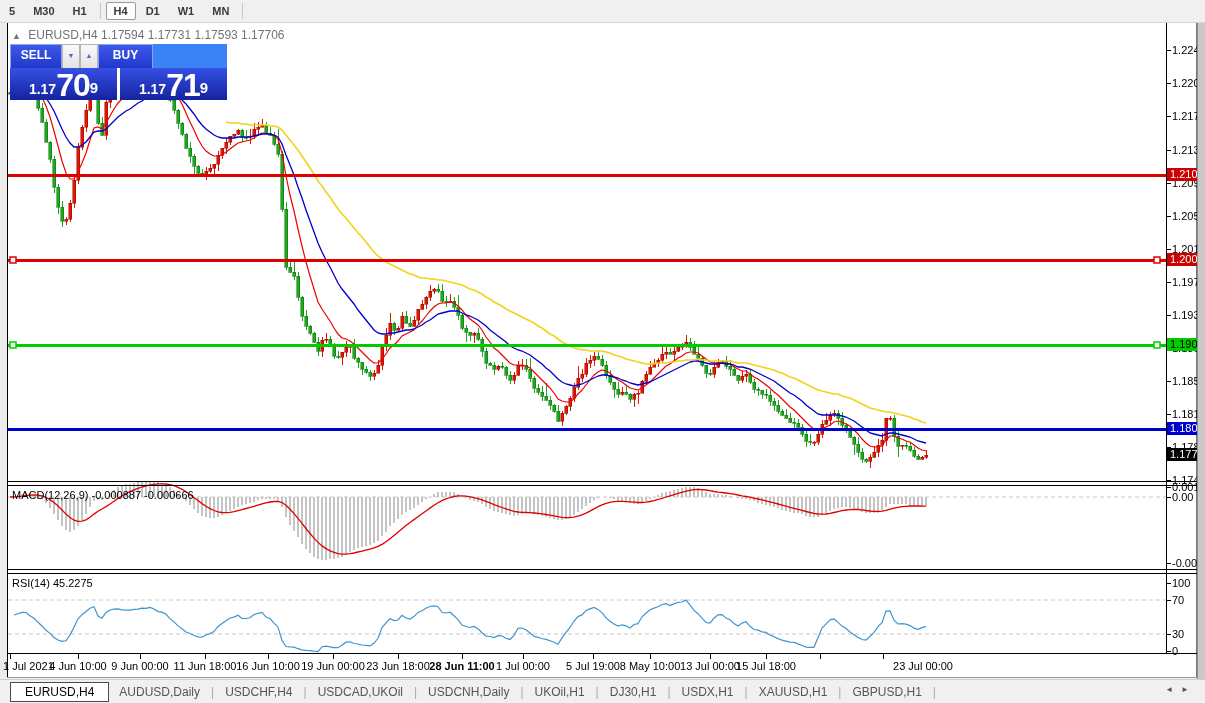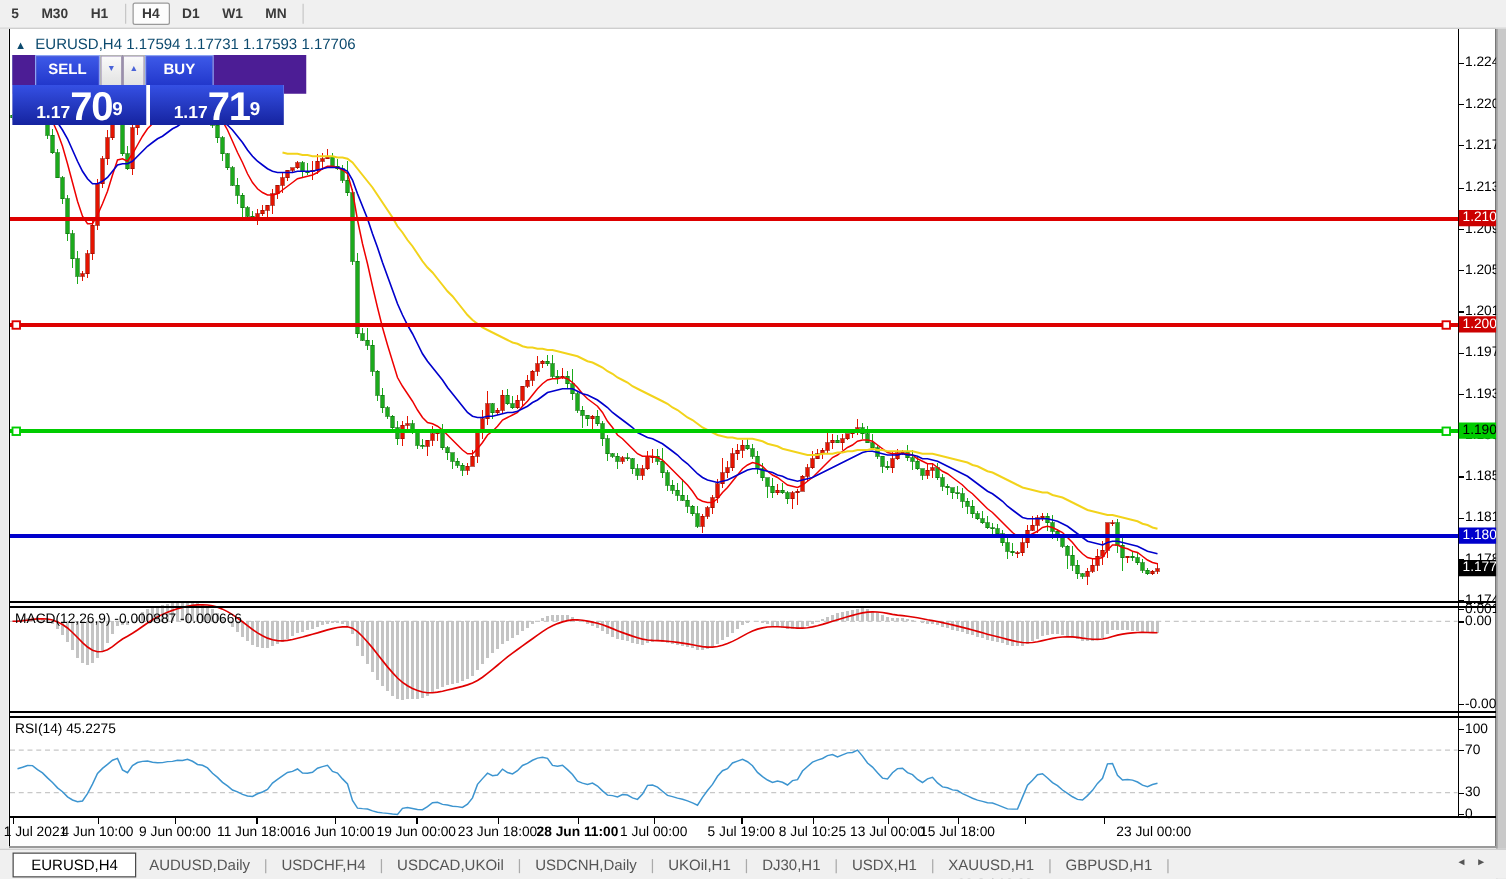--- a/index.html
+++ b/index.html
@@ -14,25 +14,25 @@
   .tfsep{width:1px;height:16px;background:#c7c7c7;margin:0 4px;}
   
   #chartwin{position:absolute;left:7px;top:22px;width:1190px;height:656px;background:#ffffff;z-index:1;}
   #cv{position:absolute;left:0;top:0;z-index:2;}
   .alabel{position:absolute;left:1172px;font-size:11px;color:#000;z-index:3;white-space:nowrap;}
   .badge{position:absolute;left:1167px;font-size:11px;padding:0 3px;line-height:13px;z-index:4;white-space:nowrap;}
   .ilabel{position:absolute;font-size:11px;color:#000;z-index:5;white-space:nowrap;}
   .datelabel{position:absolute;top:660px;font-size:11px;color:#000;z-index:3;white-space:nowrap;transform:translateX(-50%);}
   .datelabel.first{transform:none;}
   
-  #octitle{position:absolute;left:12px;top:28px;z-index:10;font-size:12px;color:#0c4a6e;white-space:nowrap;}
+  #octitle{position:absolute;left:12px;top:28px;z-index:10;font-size:12px;color:#737373;white-space:nowrap;}
   #octitle .tri{font-size:9px;margin-right:4px;}
   #ocpanel{position:absolute;left:10px;top:44px;width:217px;height:56px;z-index:10;
            background:#0d1b9e;}
-  .ocrow{position:absolute;left:0;top:0;width:217px;height:31px;background:#4c1d95;display:flex;padding-left:18px;}
+  .ocrow{position:absolute;left:0;top:0;width:217px;height:31px;background:#3b82f6;display:flex;}
   .ocbtn{color:#fff;font-size:12px;font-weight:bold;text-align:center;line-height:21px;
          background:linear-gradient(#3d59e8,#1b2fc4);border:1px solid #8aa4f4;cursor:pointer;}
   #sellbtn{width:50px;} #buybtn{width:53px;}
   .spinbtn{width:16px;background:linear-gradient(#fafafa,#dcdcdc);border:1px solid #b4b4b4;
            color:#4a63d8;font-size:7px;text-align:center;line-height:21px;cursor:pointer;}
   #volfield{flex:1;border:1px solid #9a9a9a;font-size:13px;text-align:right;padding:0 6px 0 0;
             font-family:"Liberation Sans",sans-serif;color:#000;background:#fff;}
   .ocprices{position:absolute;left:0;top:24px;width:217px;height:32px;display:flex;gap:3px;background:#fff;}
   .pbox{flex:1;background:linear-gradient(#3550e4,#15239f);color:#fff;display:flex;
         align-items:flex-end;justify-content:center;padding-bottom:1px;cursor:pointer;}
@@ -879,21 +879,21 @@
     <div class="datelabel first" style="left: 3px;">1 Jul 2021</div>
     <div class="datelabel" style="left: 78px;">4 Jun 10:00</div>
     <div class="datelabel" style="left: 140px;">9 Jun 00:00</div>
     <div class="datelabel" style="left: 205px;">11 Jun 18:00</div>
     <div class="datelabel" style="left: 268px;">16 Jun 10:00</div>
     <div class="datelabel" style="left: 333px;">19 Jun 00:00</div>
     <div class="datelabel" style="left: 398px;">23 Jun 18:00</div>
     <div class="datelabel" style="left: 462px; font-weight: bold;">28 Jun 11:00</div>
     <div class="datelabel" style="left: 523px;">1 Jul 00:00</div>
     <div class="datelabel" style="left: 593px;">5 Jul 19:00</div>
-    <div class="datelabel" style="left: 650px;">8 Jul 10:25</div>
+    <div class="datelabel" style="left: 650px;">8 May 10:00</div>
     <div class="datelabel" style="left: 710px;">13 Jul 00:00</div>
     <div class="datelabel" style="left: 766px;">15 Jul 18:00</div>
     <div class="datelabel" style="left: 796px; margin-top: 41px;">20 Jul 10:00</div>
     <div class="datelabel" style="left: 883px; margin-left: 40px;">23 Jul 00:00</div>
   </div>
 
 <div id="tabbar">
     <div class="tab active">EURUSD,H4</div>
     <div class="tab">AUDUSD,Daily</div>
     <div class="tabsep">|</div>

